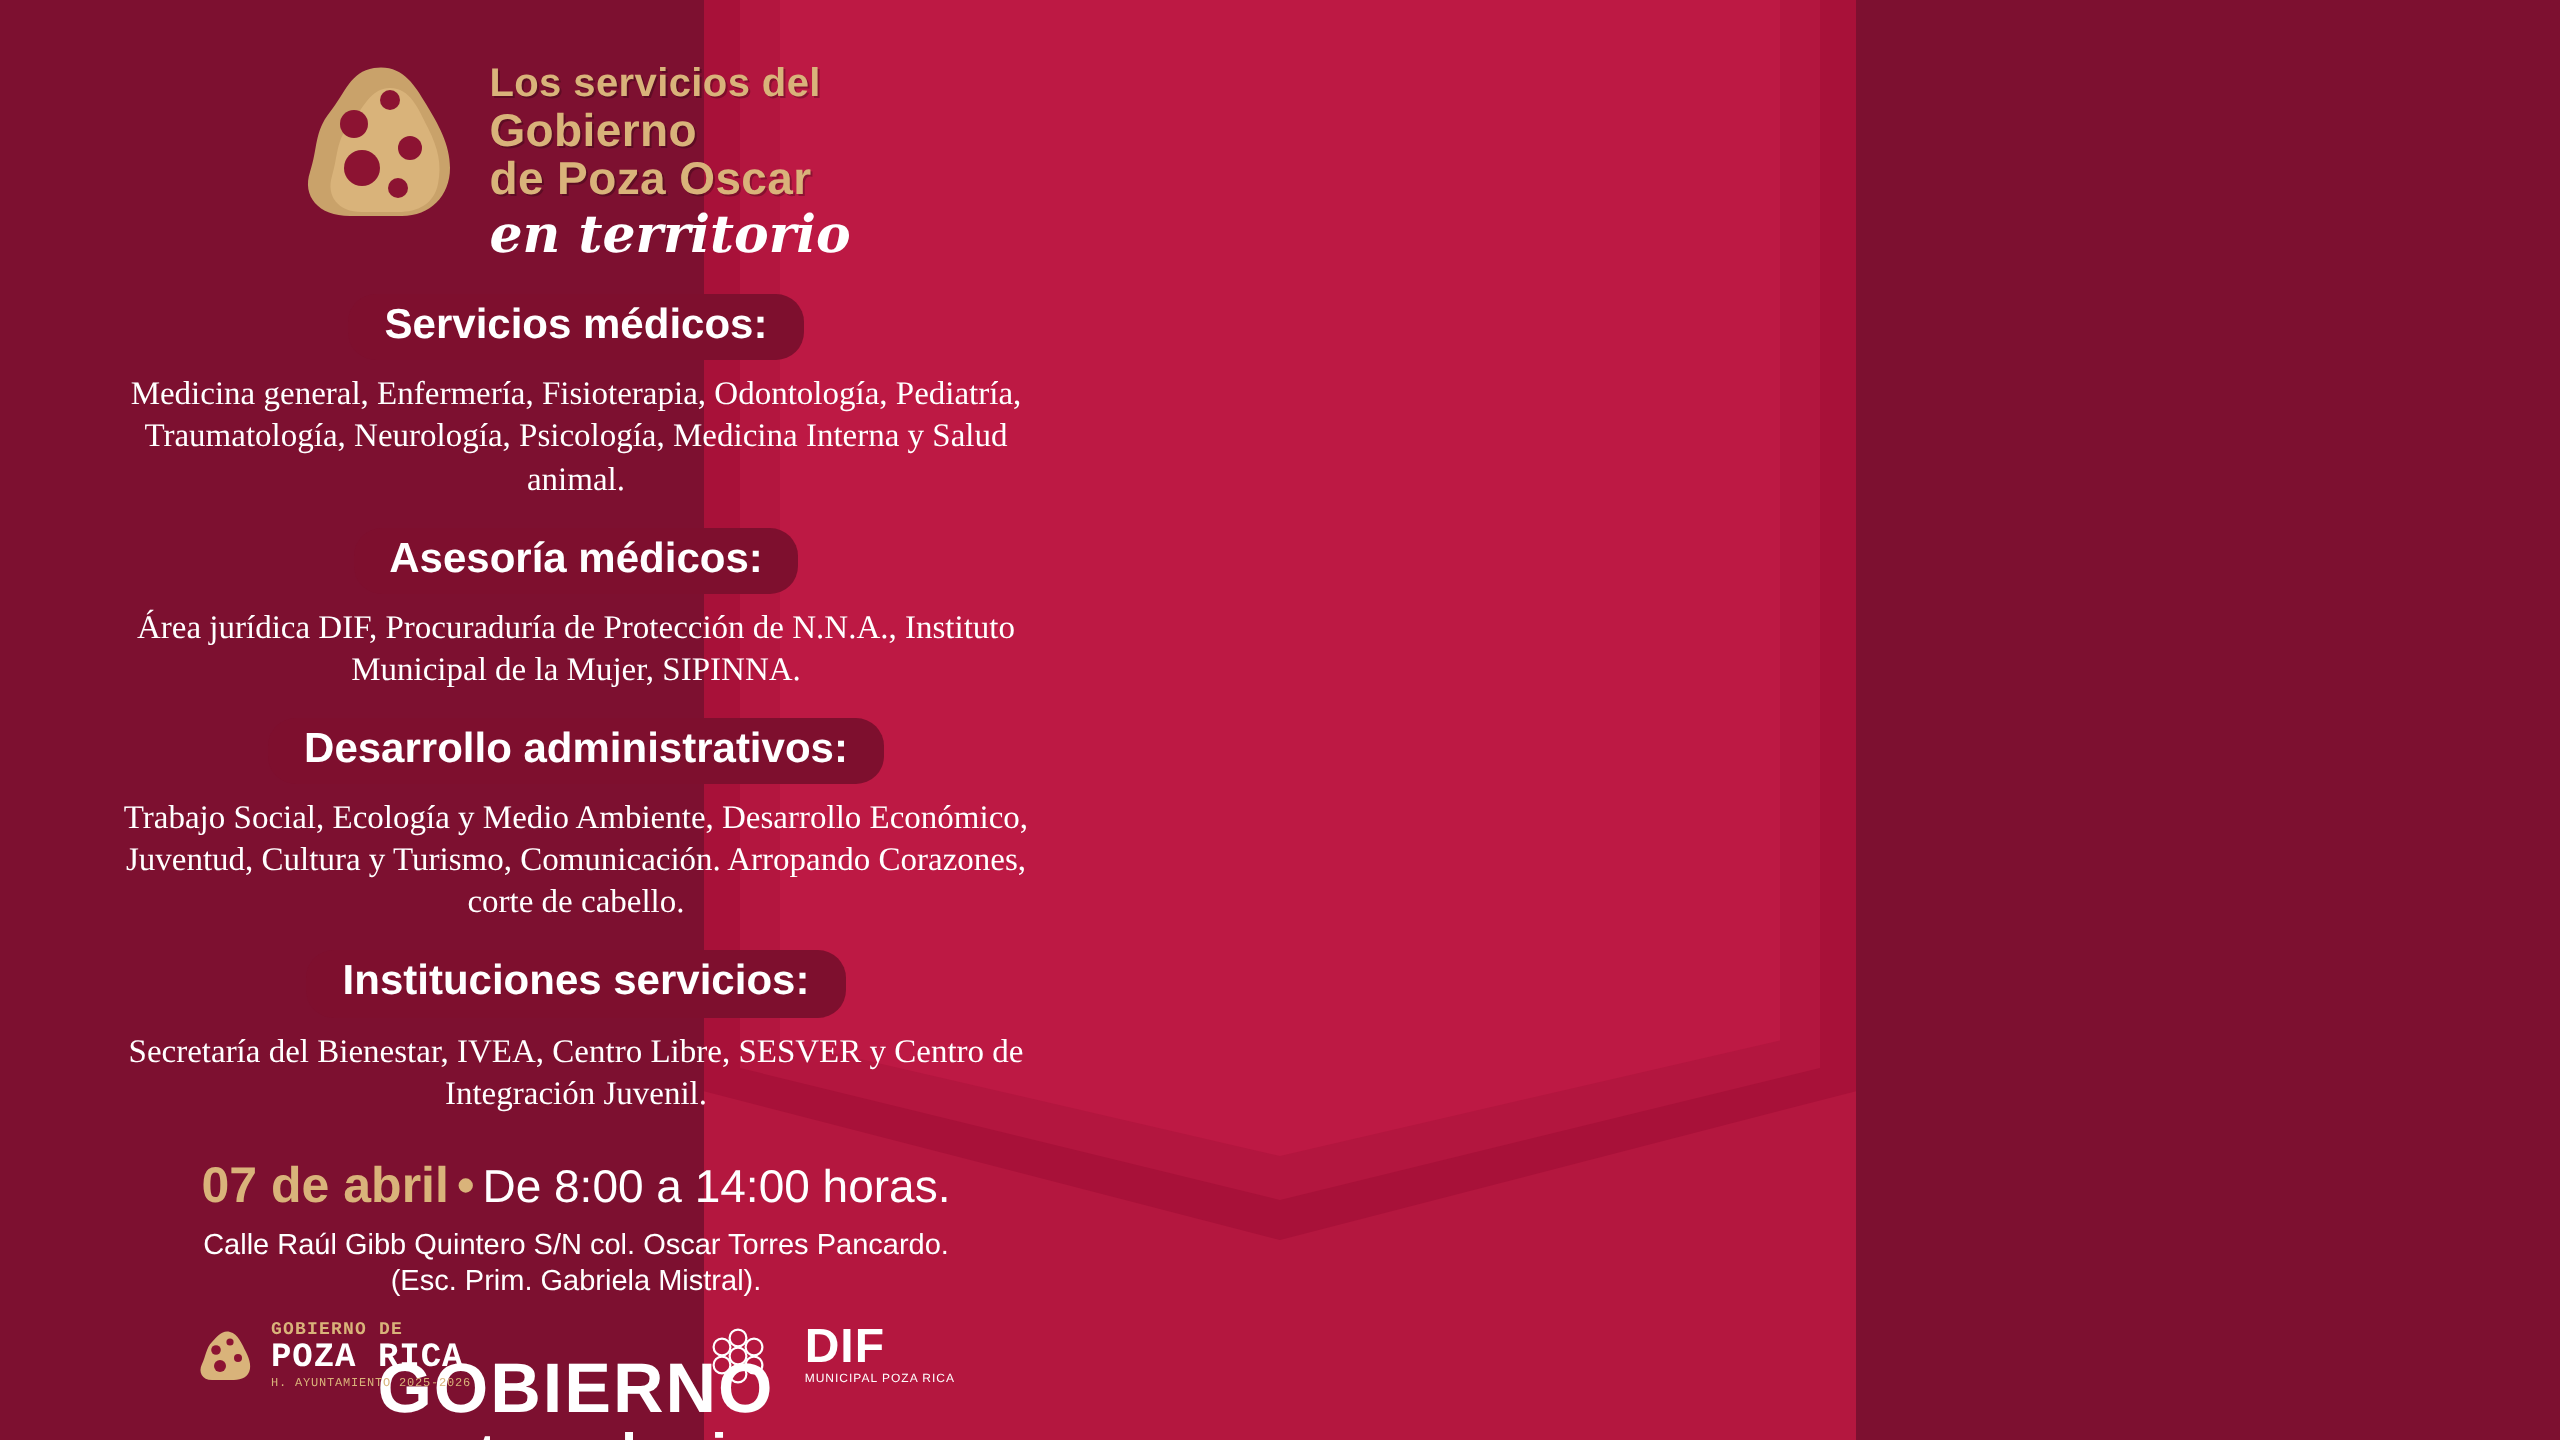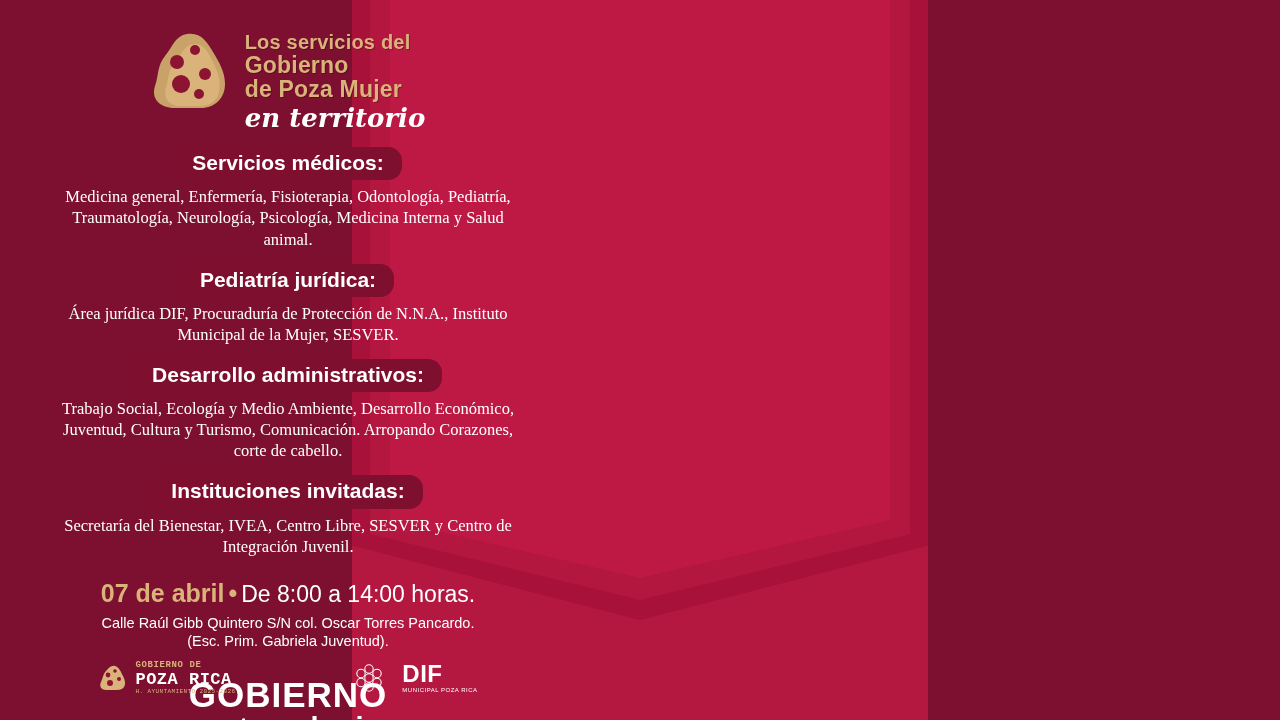--- a/index.html
+++ b/index.html
@@ -283,51 +283,51 @@
           <circle cx="36" cy="34" r="7" fill="#8c1332"></circle>
           <circle cx="54" cy="22" r="5" fill="#8c1332"></circle>
           <circle cx="40" cy="56" r="9" fill="#8c1332"></circle>
           <circle cx="64" cy="46" r="6" fill="#8c1332"></circle>
           <circle cx="58" cy="66" r="5" fill="#8c1332"></circle>
         </svg>
       </span>
       <div class="header-text">
         <div class="header-line small">Los servicios del</div>
         <div class="header-line">Gobierno</div>
-        <div class="header-line">de Poza Mujer</div>
+        <div class="header-line">de Poza Oscar</div>
         <div class="header-script">en territorio</div>
       </div>
     </div>
 
     <div class="section">
       <div class="section-title">Servicios médicos:</div>
       <div class="section-body">Medicina general, Enfermería, Fisioterapia, Odontología, Pediatría, Traumatología, Neurología, Psicología, Medicina Interna y Salud animal.</div>
     </div>
 
     <div class="section">
-      <div class="section-title">Pediatría jurídica:</div>
-      <div class="section-body">Área jurídica DIF, Procuraduría de Protección de N.N.A., Instituto Municipal de la Mujer, SESVER.</div>
+      <div class="section-title">Asesoría médicos:</div>
+      <div class="section-body">Área jurídica DIF, Procuraduría de Protección de N.N.A., Instituto Municipal de la Mujer, SIPINNA.</div>
     </div>
 
     <div class="section">
       <div class="section-title">Desarrollo administrativos:</div>
       <div class="section-body">Trabajo Social, Ecología y Medio Ambiente, Desarrollo Económico, Juventud, Cultura y Turismo, Comunicación. Arropando Corazones, corte de cabello.</div>
     </div>
 
     <div class="section">
-      <div class="section-title">Instituciones invitadas:</div>
+      <div class="section-title">Instituciones servicios:</div>
       <div class="section-body">Secretaría del Bienestar, IVEA, Centro Libre, SESVER y Centro de Integración Juvenil.</div>
     </div>
 
     <div class="date-row">
       <span class="date-strong">07 de abril</span><span class="date-dot">•</span><span class="date-hours">De 8:00 a 14:00 horas.</span>
     </div>
     <div class="address">
       <div>Calle Raúl Gibb Quintero S/N col. Oscar Torres Pancardo.</div>
-      <div>(Esc. Prim. Gabriela Juventud).</div>
+      <div>(Esc. Prim. Gabriela Mistral).</div>
     </div>
 
     <div class="campaign">
       <div class="campaign-1">GOBIERNO</div>
       <div class="campaign-2">en tu colonia</div>
     </div>
 
     <div class="footer">
 
       <div class="gob-logo">

